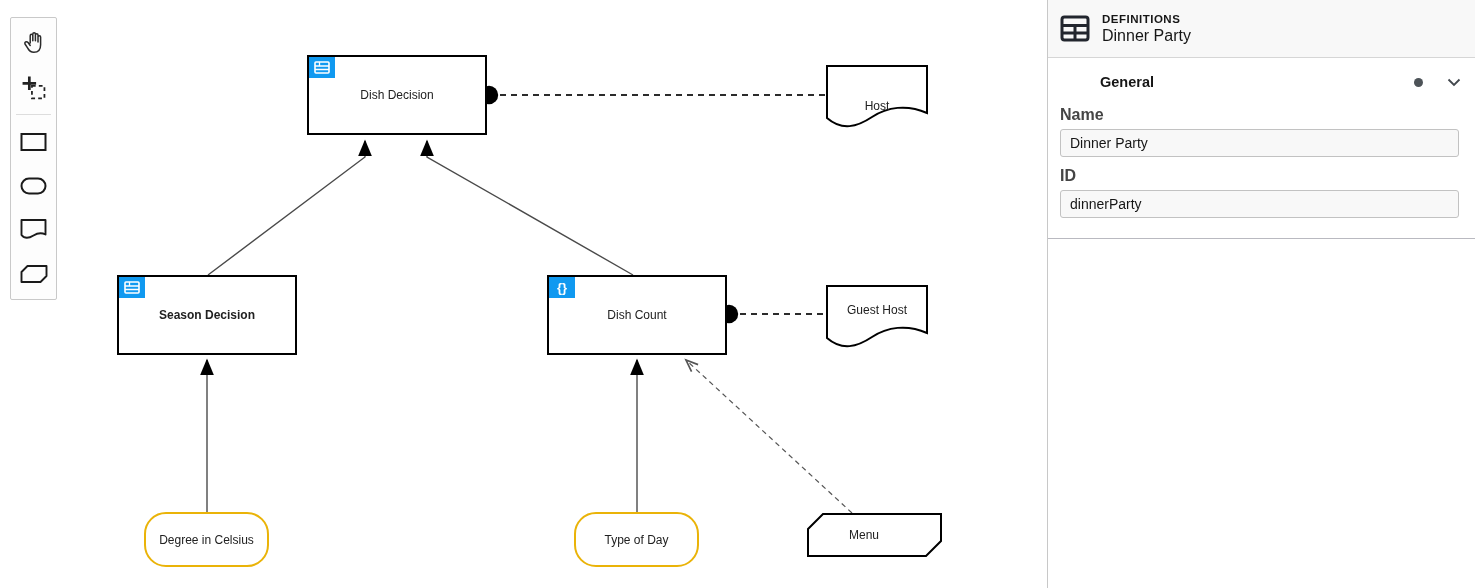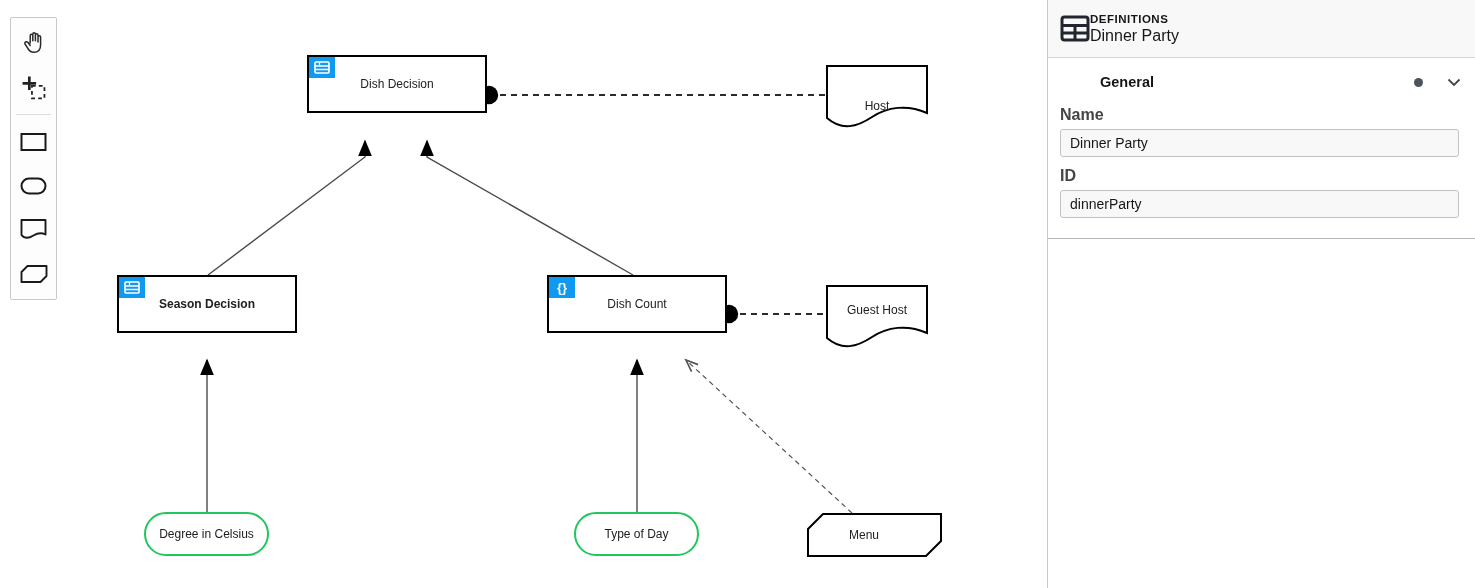--- a/index.html
+++ b/index.html
@@ -12,31 +12,31 @@
 
   
   .palette { position:absolute; left:10px; top:17px; width:47px; background:#fdfdfd;
              border:1px solid #c9c9c9; border-radius:2px; padding:3px 0; z-index:5; }
   .palette-entry { width:100%; height:44px; display:flex; align-items:center; justify-content:center; cursor:pointer; }
   .palette-sep { border-top:1px solid #ddd; margin:5px 5px; }
 
   
   .node { position:absolute; display:flex; align-items:center; justify-content:center;
           font-size:12px; color:#212121; text-align:center; cursor:pointer; }
-  .decision { width:180px; height:58px; border:2px solid #000; background:#fff; }
-  .input-data { width:125px; height:44px; border:2px solid #22c55e; border-radius:22px; background:#fff; }
+  .decision { width:180px; height:80px; border:2px solid #000; background:#fff; }
+  .input-data { width:125px; height:55px; border:2px solid #eab308; border-radius:22px; background:#fff; }
   .overlay-label { background:transparent; }
   .badge { position:absolute; left:0; top:0; width:26px; height:21px;
            display:flex; align-items:center; justify-content:center;
            color:#fff; font-weight:bold; font-size:13px; line-height:1; }
 
   
   .panel { position:absolute; left:1047px; top:0; width:428px; height:588px;
            background:#fff; border-left:1px solid #c8c8c8; }
-  .panel-header { display:flex; align-items:center; height:58px;
+  .panel-header { display:flex; align-items:center; gap:12px; height:58px;
                   background:#f8f8f8; border-bottom:1px solid #d6d6d6; padding:0 12px; }
   .panel-kicker { font-size:11.5px; font-weight:bold; letter-spacing:.5px; color:#161616; }
   .panel-title  { font-size:16px; color:#161616; margin-top:2px; }
   .group { border-bottom:1px solid #b9b9c0; padding-bottom:20px; }
   .group-header { display:flex; align-items:center; padding:16px 14px 6px 12px; cursor:pointer; }
   .group-title { flex:1; font-size:14.5px; font-weight:bold; color:#161616;margin-left:40px; }
   .group-dot { width:9px; height:9px; border-radius:50%; background:#4d5358; margin-right:24px; }
   .field { padding:0 16px 0 12px; }
   .field-label { display:block; font-size:16px; color:#454545; margin:10px 0 5px;font-weight:bold; }
   .field-input { width:100%; height:28px; background:#f8f8f8; border:1px solid #c2c2c2;

